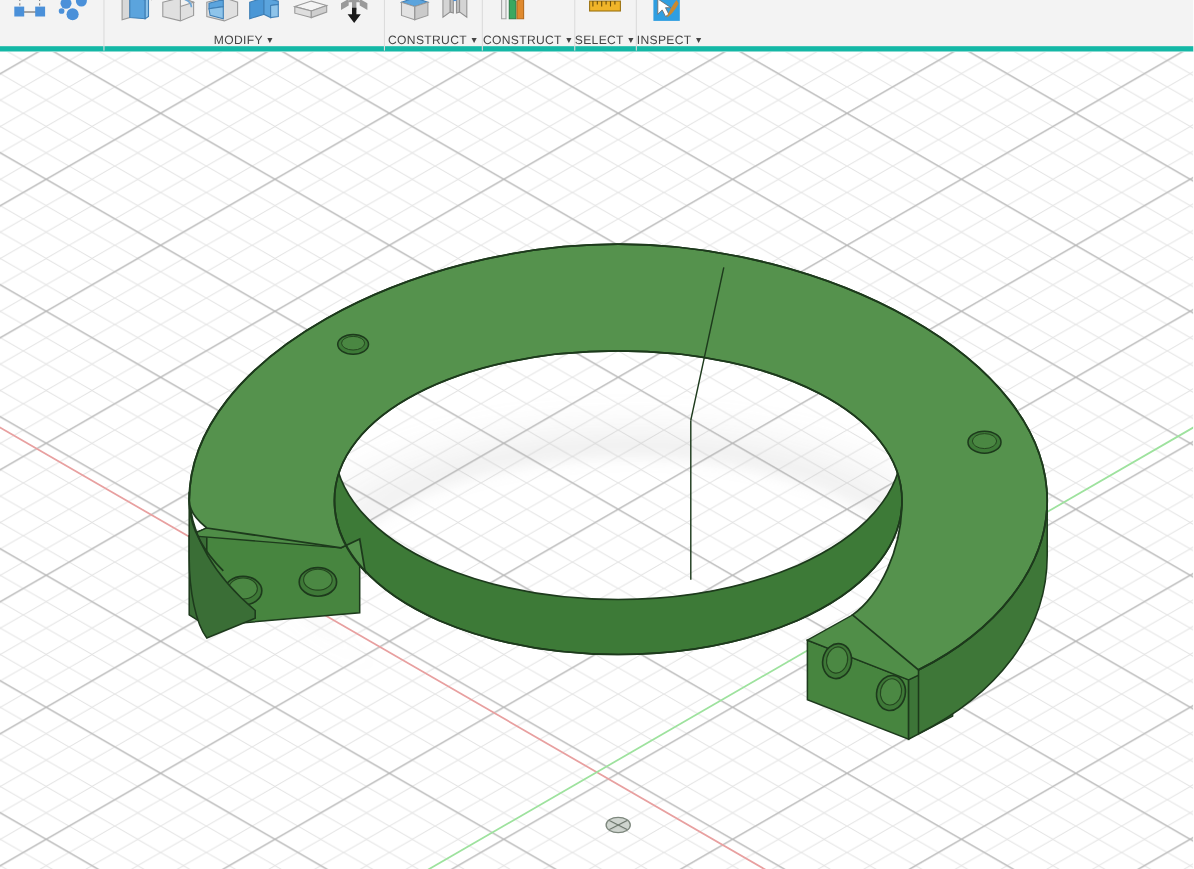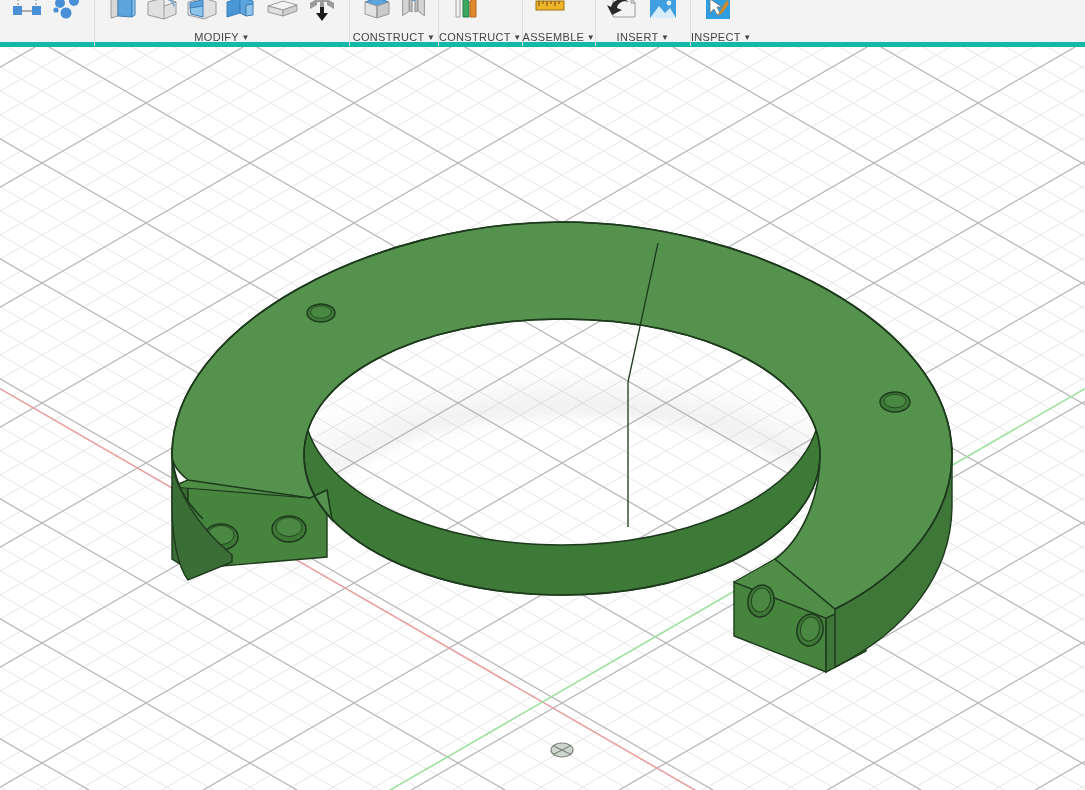--- a/index.html
+++ b/index.html
@@ -220,45 +220,24 @@
               <line x1="13" y1="6" x2="13" y2="9"></line>
               <line x1="17" y1="6" x2="17" y2="11"></line>
               <line x1="21" y1="6" x2="21" y2="9"></line>
               <line x1="25" y1="6" x2="25" y2="11"></line>
               <line x1="29" y1="6" x2="29" y2="9"></line>
             </g>
           </svg>
         </div>
       </div>
       <div class="tb-label">
-        <span>ASSEMBLE</span><span class="caret"> ▼</span>
-      </div>
-    </div>
-
-    <div class="tb-group">
-      <div class="tb-icons">
-        <div class="tb-btn" title="Derive">
-          <svg width="40" height="30" viewBox="0 0 40 30">
-            <polygon points="10,3 28,3 32,8 32,22 10,22" fill="#f4f4f4" stroke="#9a9a9a" stroke-width="1"></polygon>
-            <polygon points="28,3 28,8 32,8" fill="#dcdcdc" stroke="#9a9a9a" stroke-width="1"></polygon>
-            <path d="M26,7 C20,2 10,4 8,12 L4,10 L9,20 L19,15 L14,13 C15,7 21,5 26,7 Z" fill="#2a2a2a"></path>
-          </svg>
-        </div>
-        <div class="tb-btn" title="Canvas / Image">
-          <svg width="40" height="30" viewBox="0 0 40 30">
-            <rect x="7" y="3" width="26" height="20" fill="#3f9fe0"></rect>
-            <polygon points="7,23 16,11 22,18 27,13 33,23" fill="#d8edfb"></polygon>
-            <circle cx="26" cy="8" r="2.4" fill="#ffffff" opacity="0.85"></circle>
-          </svg>
-        </div>
-      </div>
-      <div class="tb-label">
-        <span>INSERT</span><span class="caret"> ▼</span>
-      </div>
-    </div>
+        <span>SELECT</span><span class="caret"> ▼</span>
+      </div>
+    </div>
+
 
     <div class="tb-group">
       <div class="tb-icons">
         <div class="tb-btn" title="Select">
           <svg width="40" height="30" viewBox="0 0 40 30">
             <rect x="8" y="2" width="24" height="22" fill="#2f9ee0"></rect>
             <polygon points="12,4 12,18 16,14 19,20 22,18 19,12 24,12" fill="#ffffff" stroke="#6f6f6f" stroke-width="0.8"></polygon>
             <path d="M29,5 C25,10 22,16 20,21 C24,19 28,14 31,8 Z" fill="#c8892f"></path>
           </svg>
         </div>

